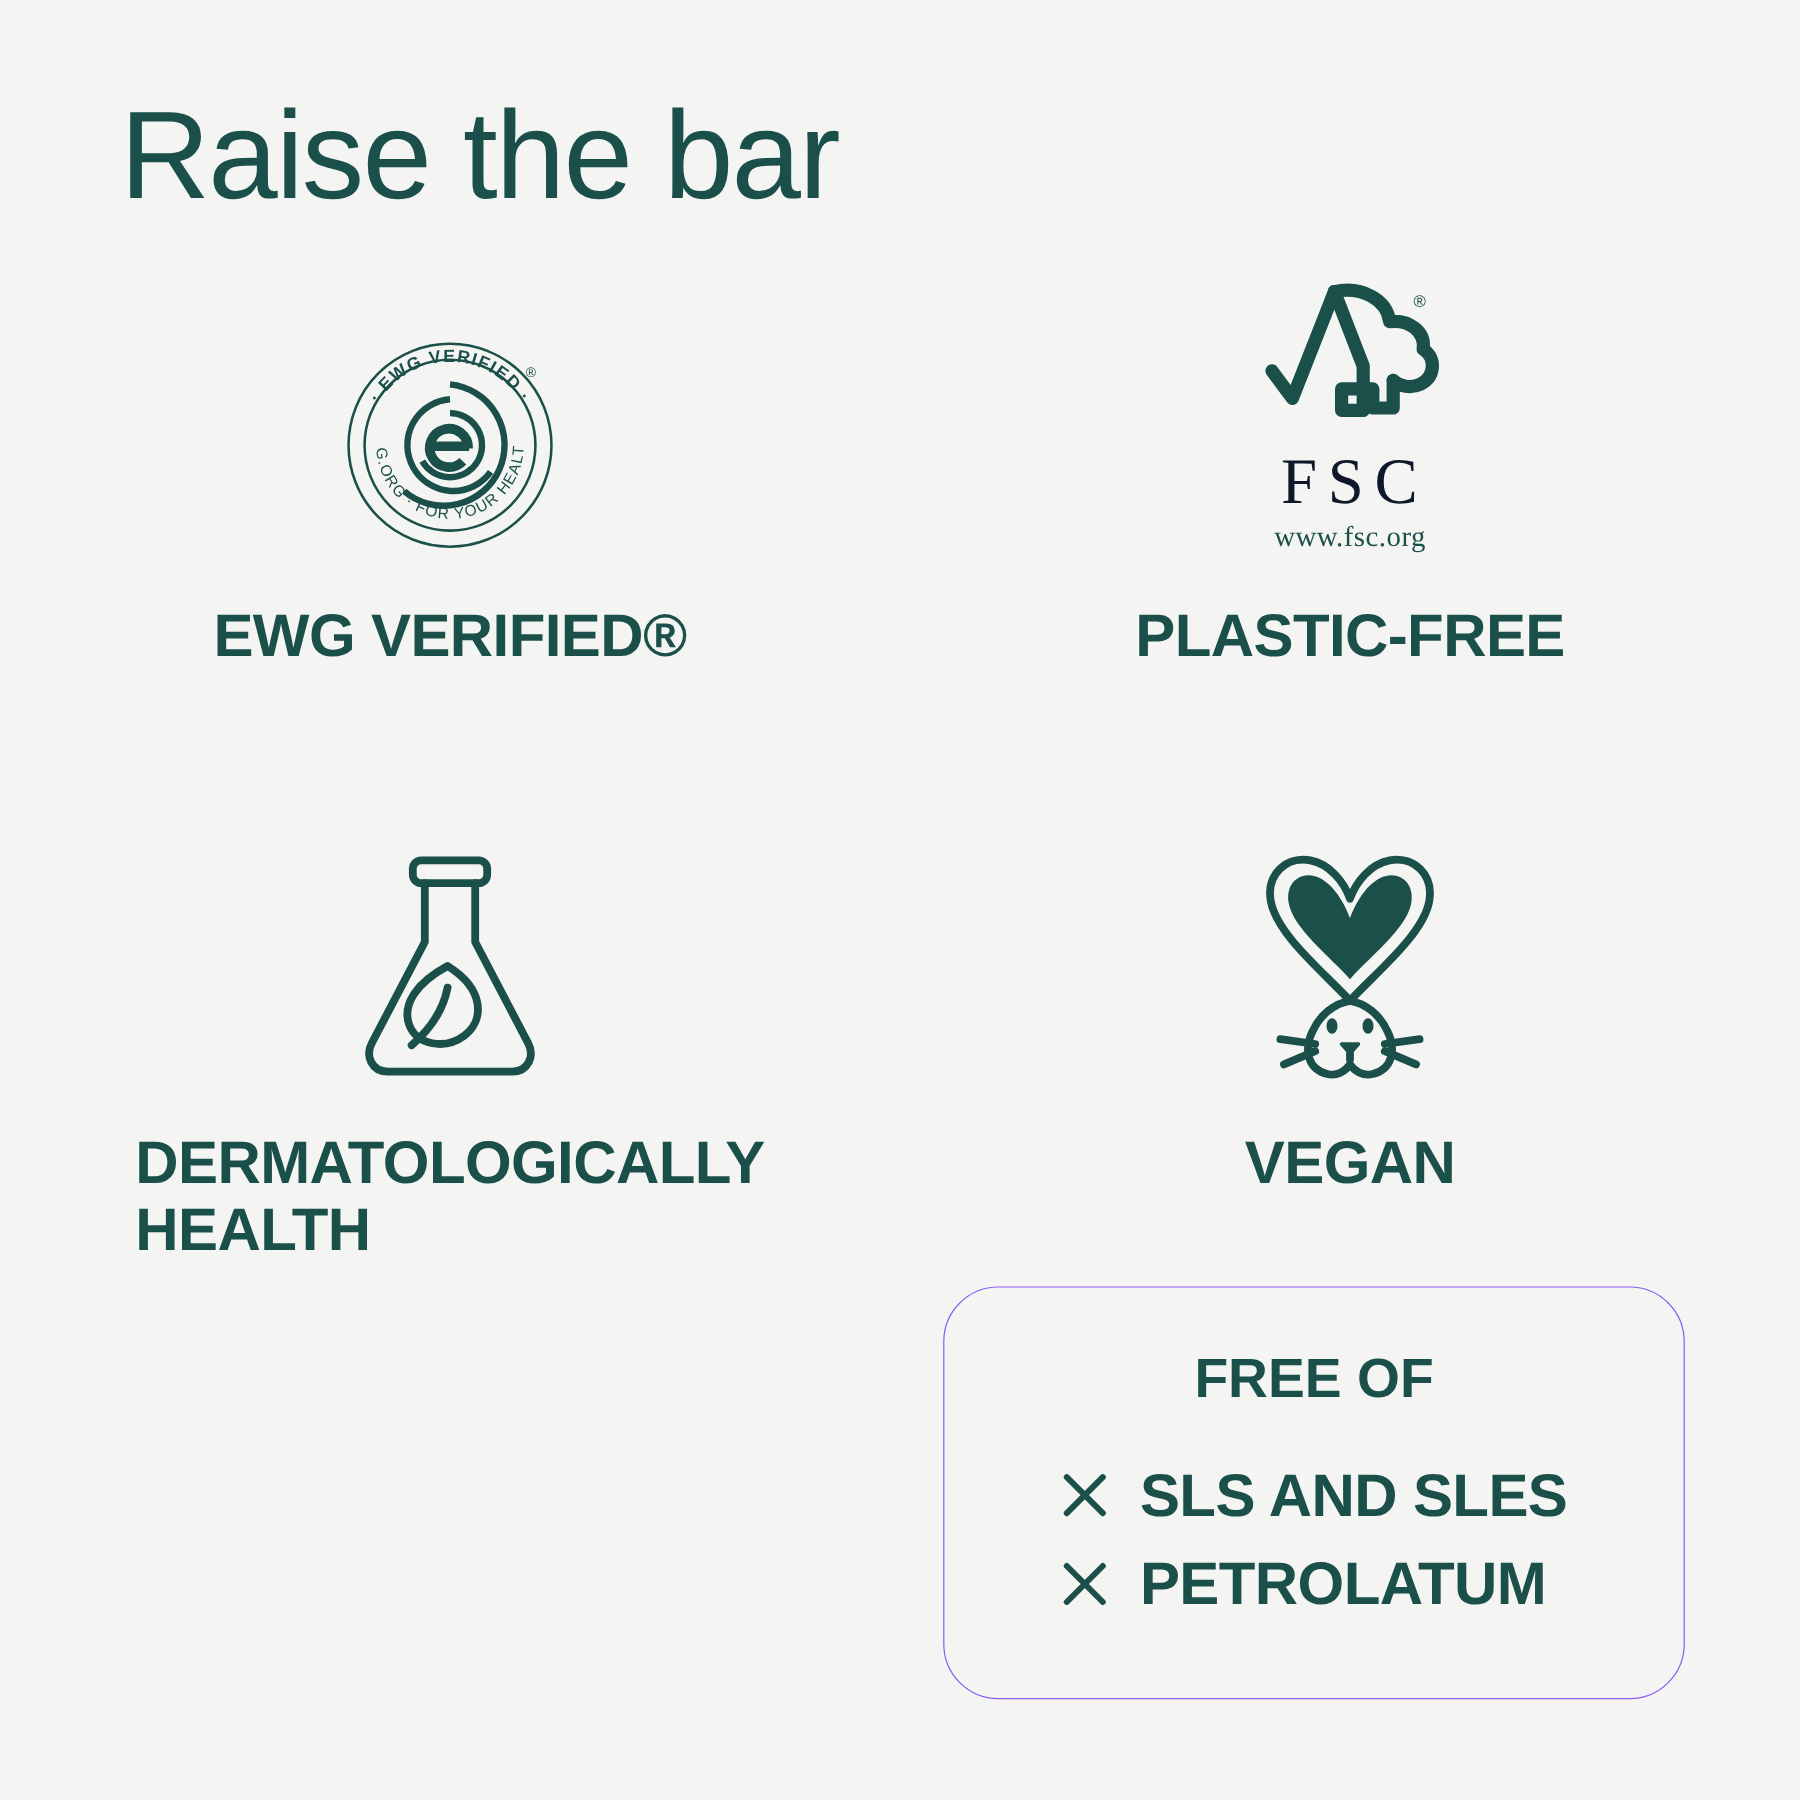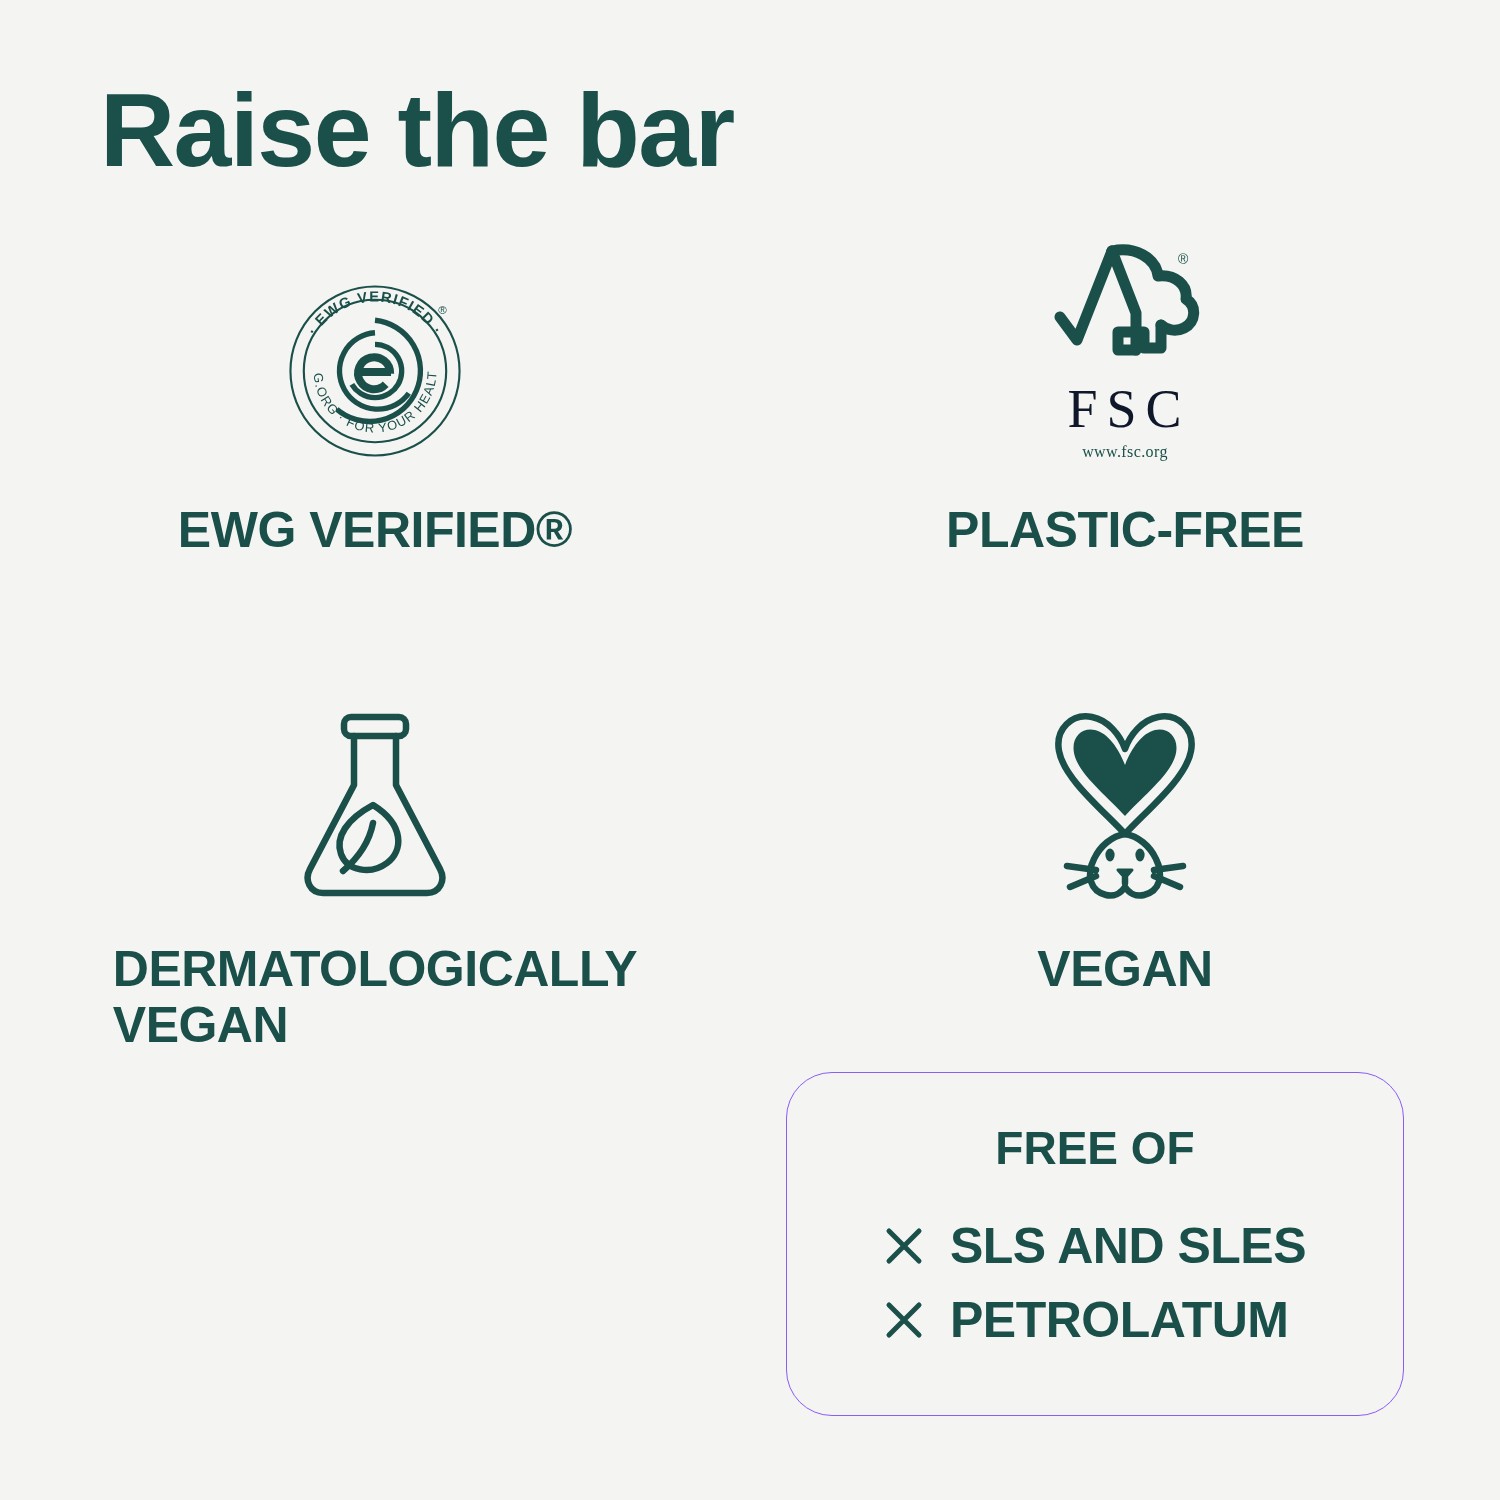--- a/index.html
+++ b/index.html
@@ -16,21 +16,21 @@
     position: relative;
   }
 
   
   .page-title {
     position: absolute;
     left: 100px;
     top: 78px;
     font-size: 104px;
     line-height: 1;
-    font-weight: bold;
+    font-weight: normal;
     letter-spacing: -1.5px;
     color: #1a5049;
     white-space: nowrap;
   }
 
   
   .feature-grid {
     position: absolute;
     left: 0;
     top: 250px;
@@ -132,21 +132,21 @@
     font-family: "Liberation Serif", serif;
     font-size: 54px;
     letter-spacing: 9px;
     color: #0f172a;
     line-height: 1;
     margin-top: 2px;
     padding-left: 8px;
   }
   .fsc-url {
     font-family: "Liberation Serif", serif;
-    font-size: 16px;
+    font-size: 24px;
     color: #1a5049;
     line-height: 1;
     margin-top: 8px;
     letter-spacing: 0.4px;
   }
 </style>
 </head>
 <body>
 
 <div class="page-title">Raise the bar</div>
@@ -221,21 +221,21 @@
             <path d="M 59,25 L 59,74 L 15,158 C 9,169 15,182 28,182
                      L 132,182 C 145,182 151,169 145,158 L 101,74 L 101,25"></path>
 
             <path d="M 78,94 C 52,108 40,126 46,143 C 52,160 76,164 92,152
                      C 108,140 110,114 78,94 Z"></path>
             <path d="M 48,160 C 62,148 74,133 78,112"></path>
           </g>
         </svg>
       </div>
       <div class="feature-label">DERMATOLOGICALLY
-VEGAN</div>
+HEALTH</div>
     </div>
 
     <div class="feature-cell">
       <div class="icon-box">
         <svg width="182" height="200" viewBox="0 0 182 200">
 
           <path d="M 91,131
                    C 70,108 30,76 25,48
                    C 21,26 38,10 58,14
                    C 74,17 86,32 91,46

